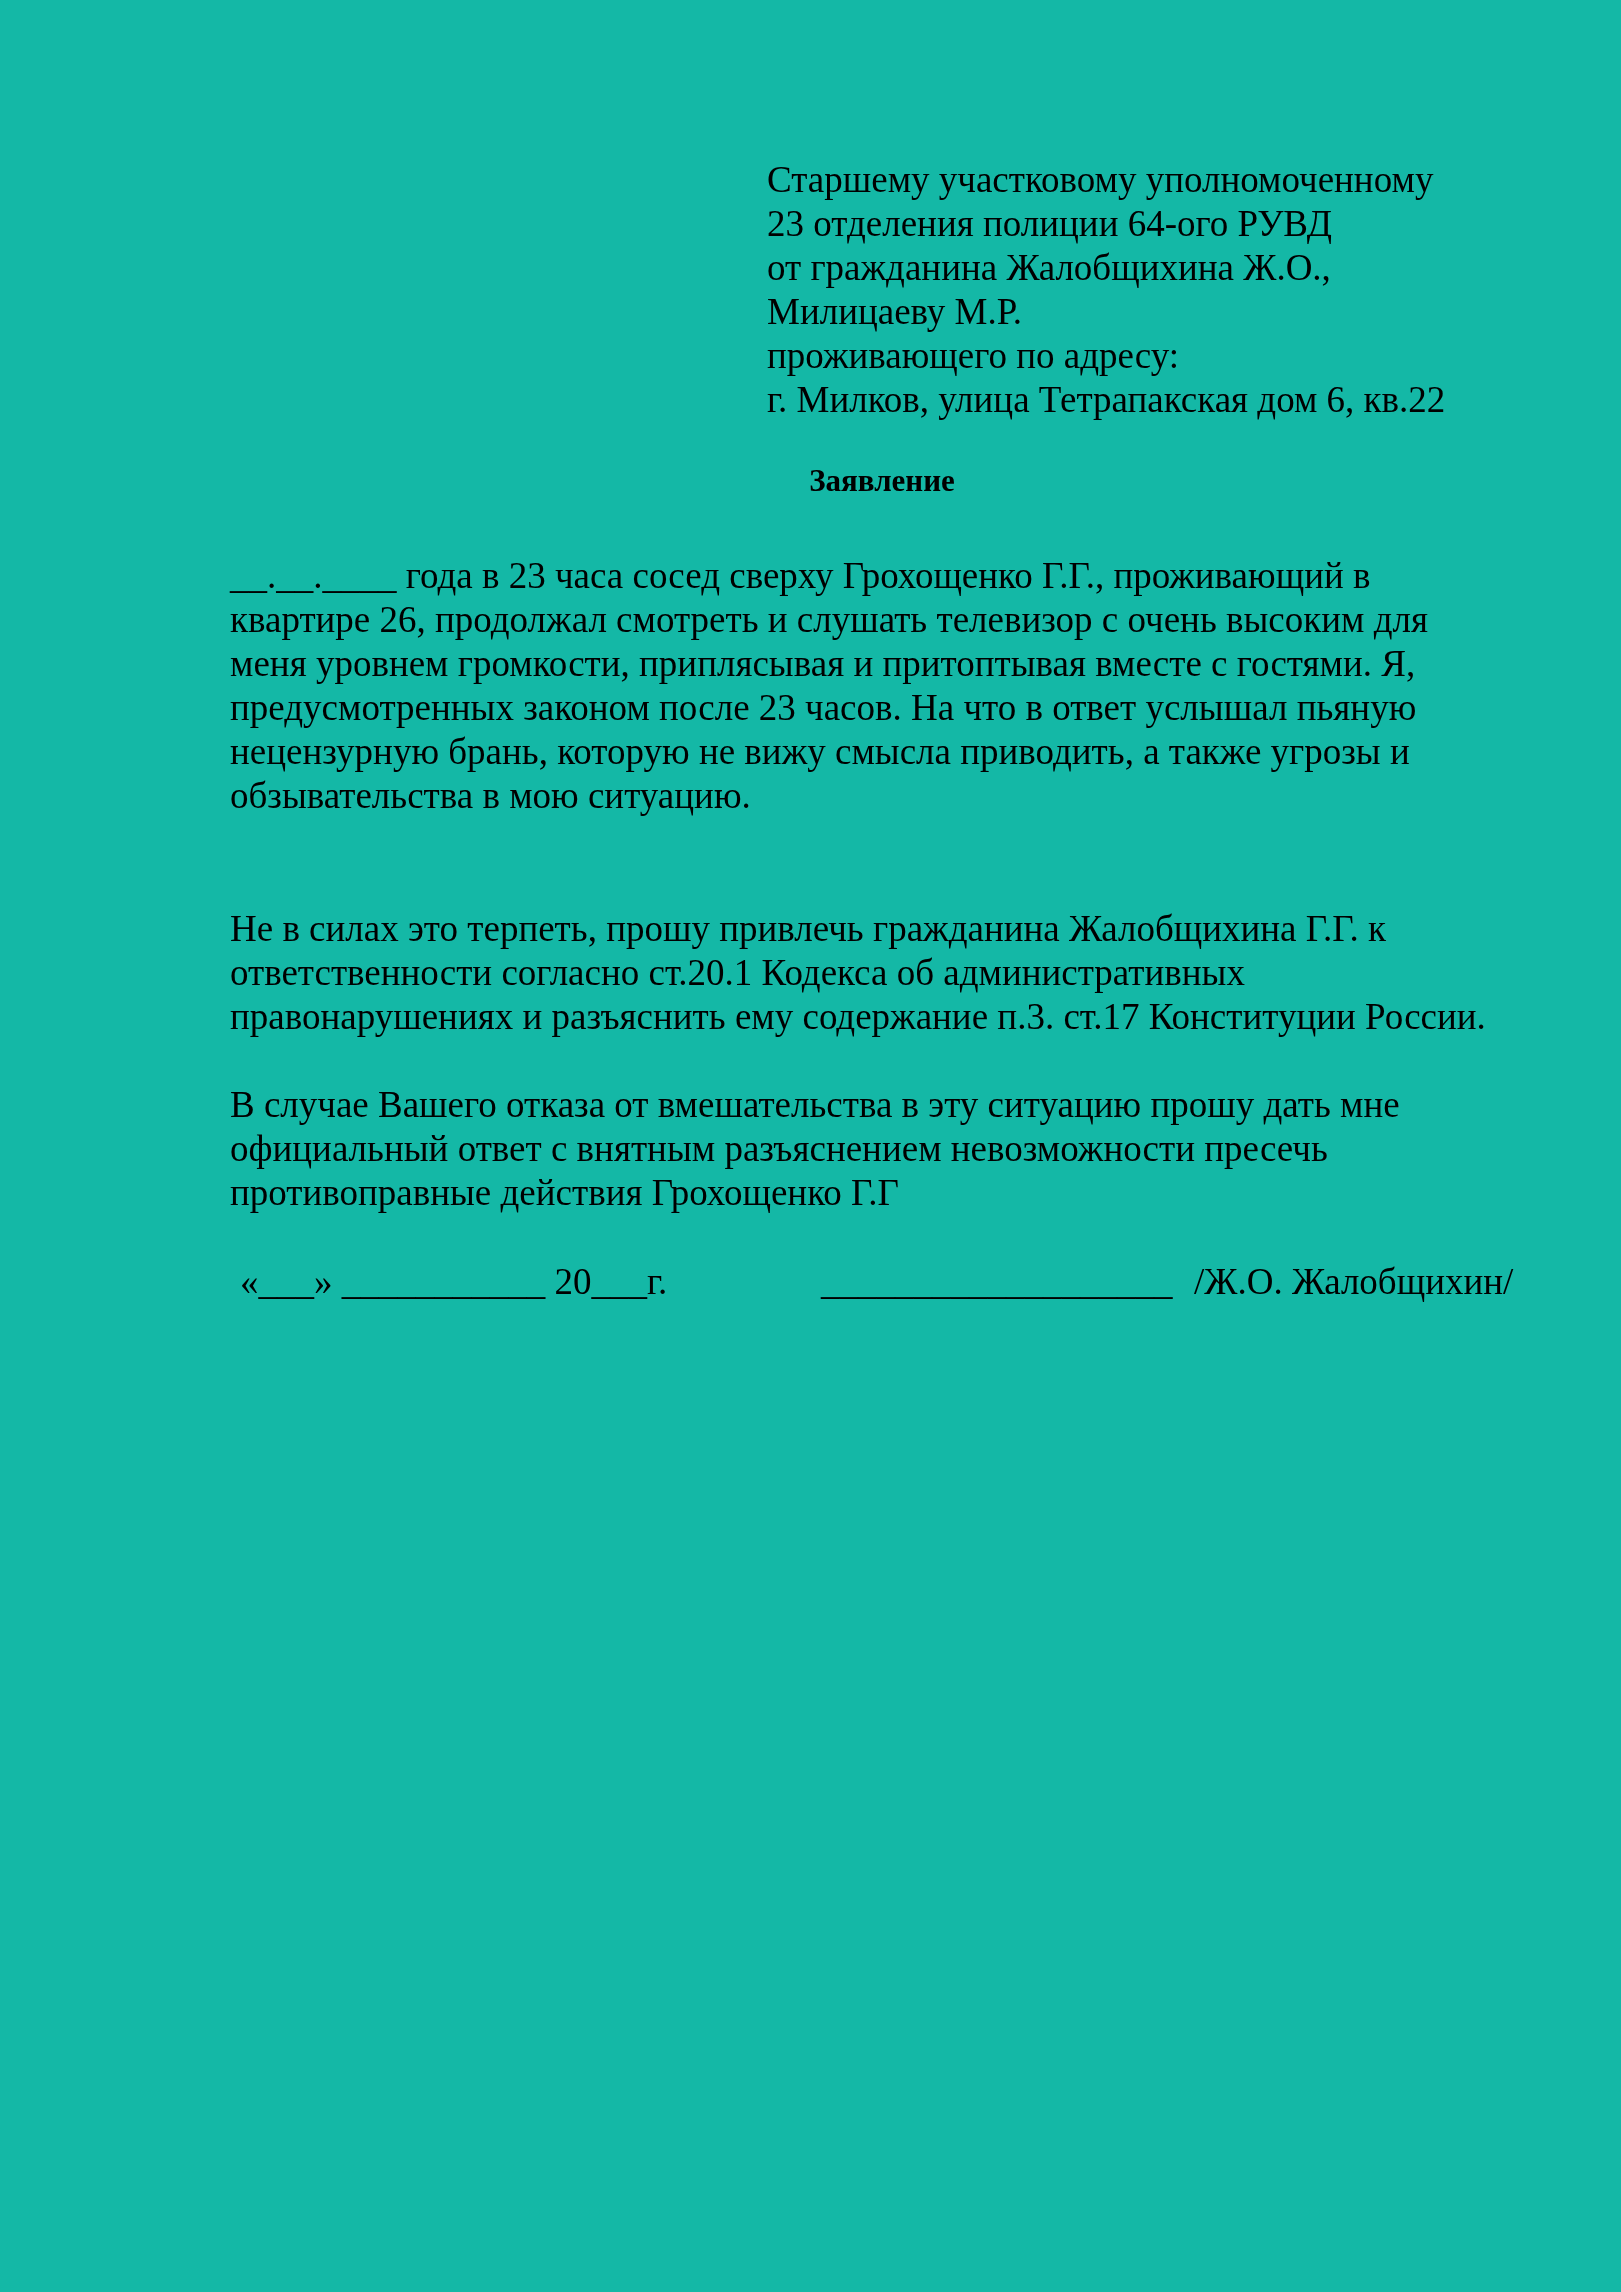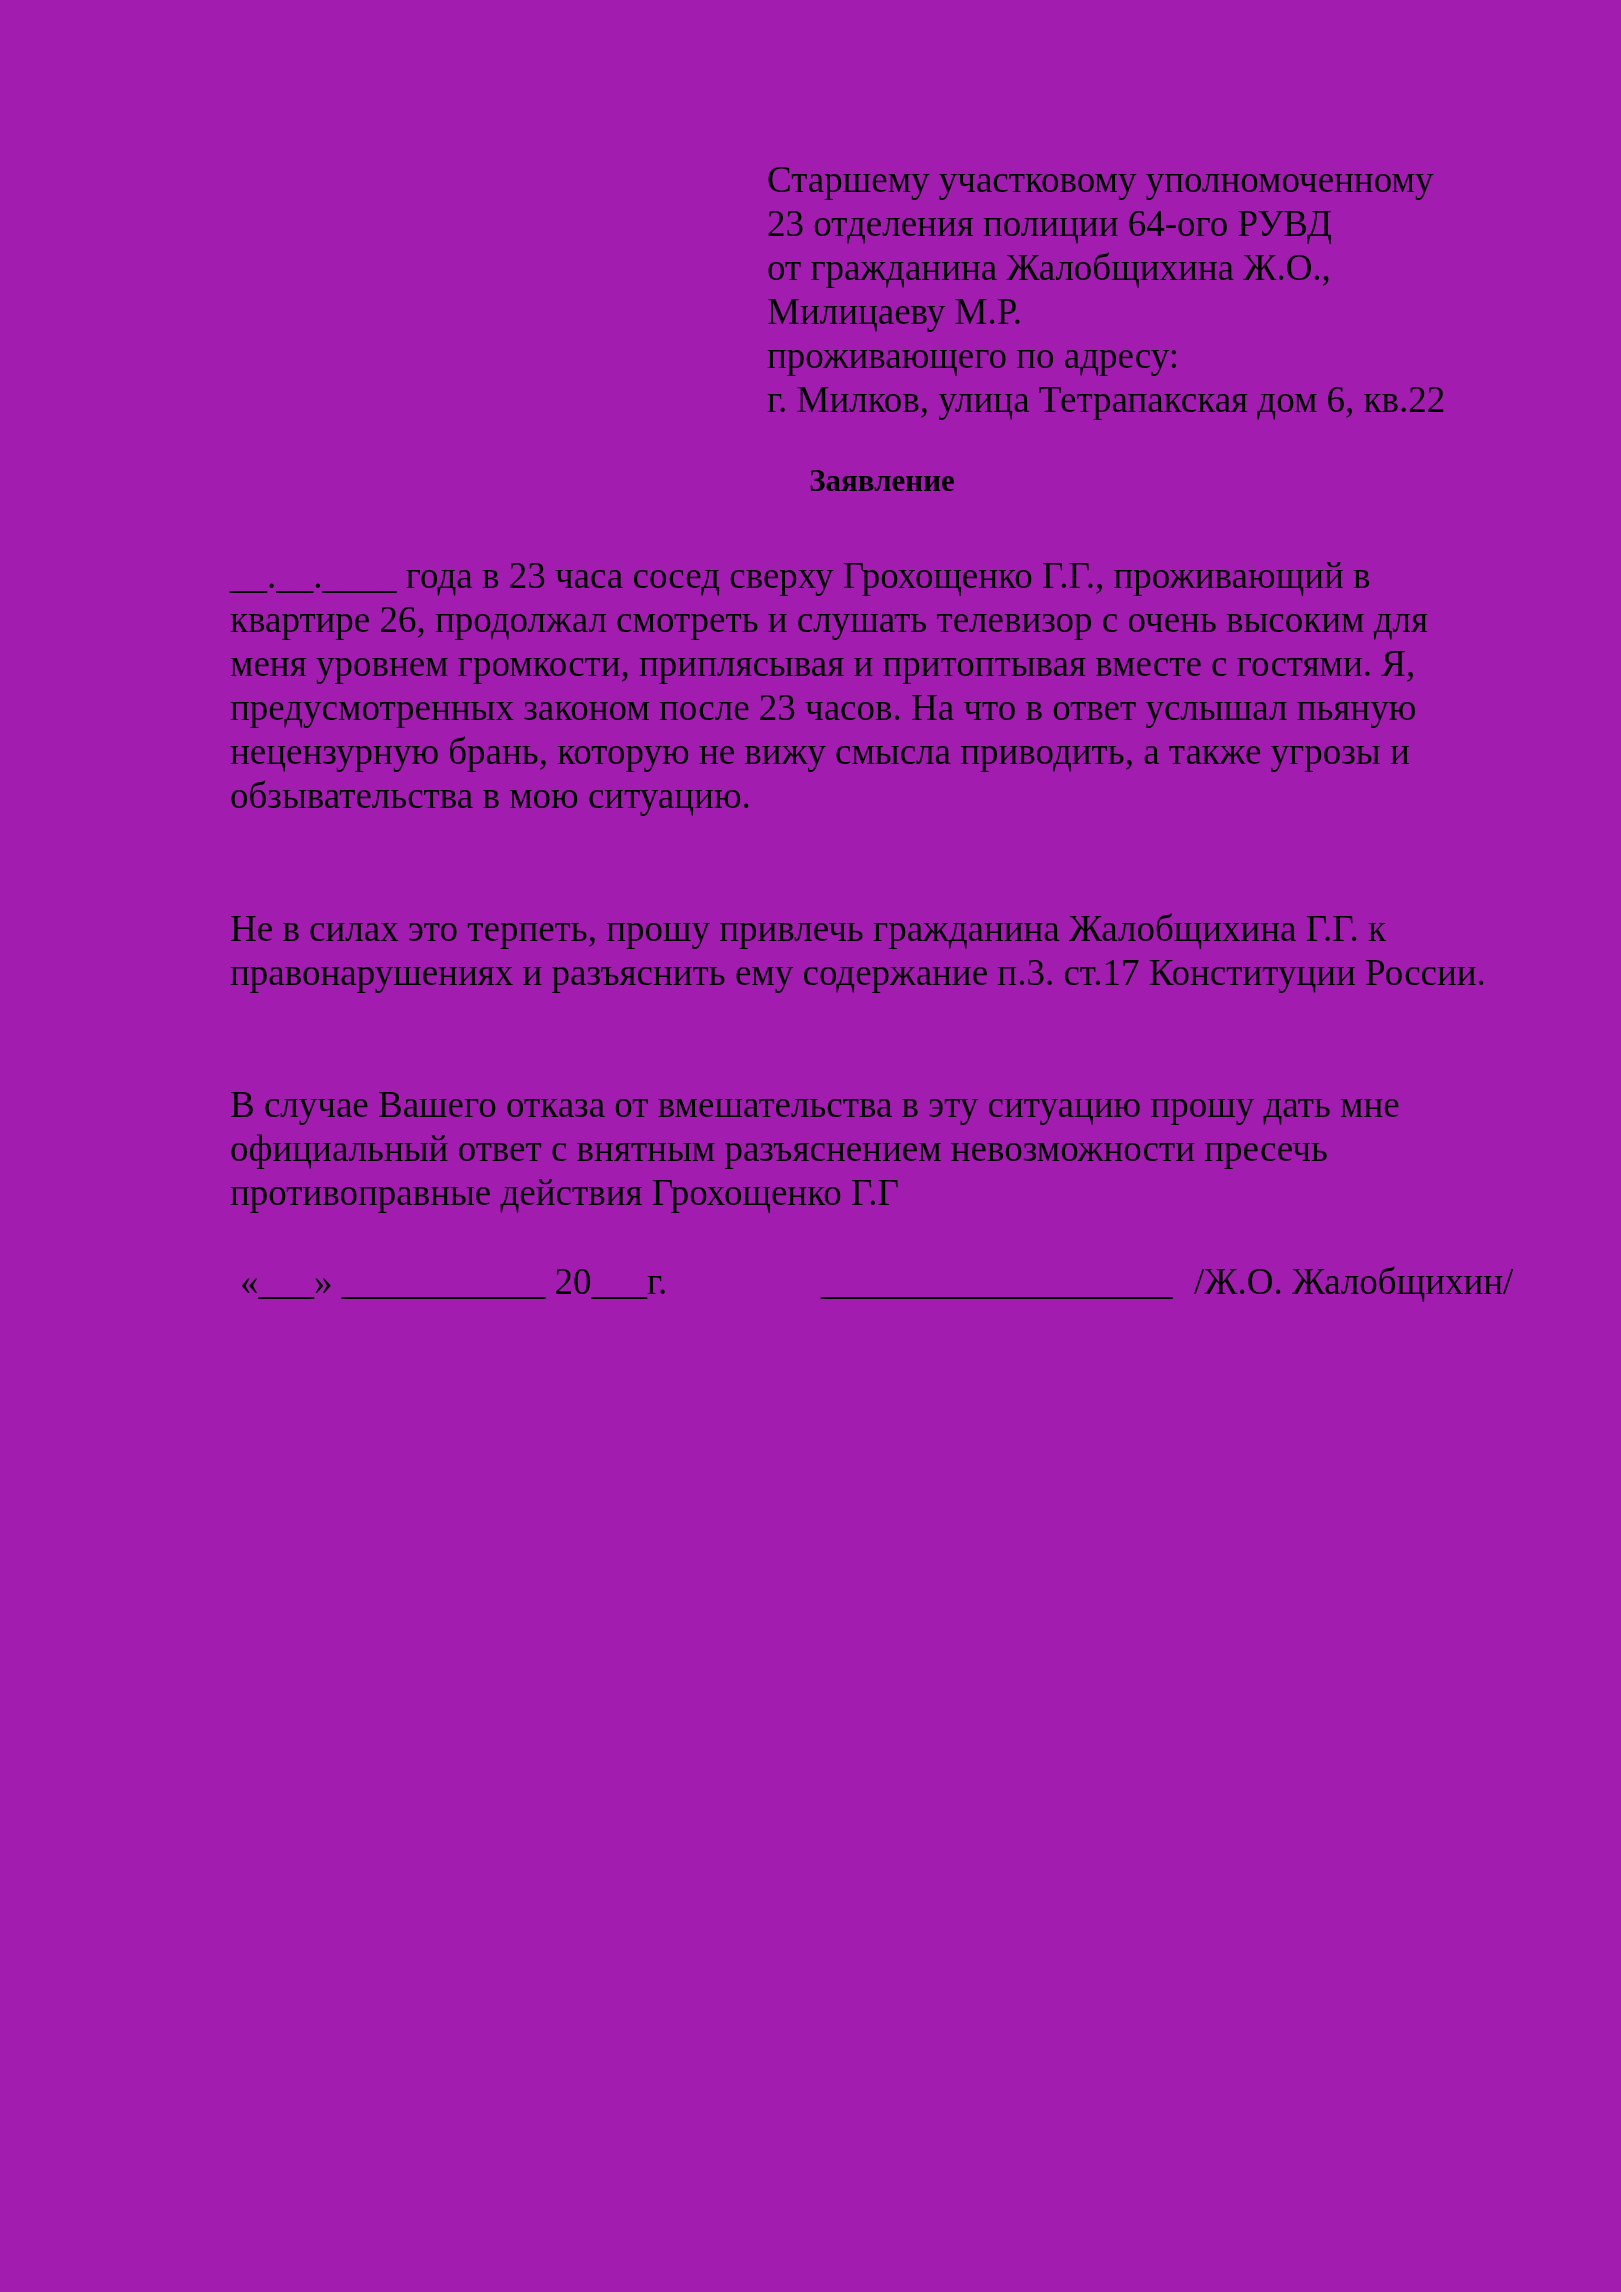--- a/index.html
+++ b/index.html
@@ -11,21 +11,21 @@
     height: 2293px;
     background: #ffffff;
     color: #000000;
     font-family: "Liberation Serif", "DejaVu Serif", serif;
     position: relative;
     overflow: hidden;
   }
   .page {
     position: absolute;
     inset: 0;
-    background: #a21caf;
+    background: #14b8a6;
   }
   .addressee {
     position: absolute;
     left: 767px;
     top: 158px;
     font-size: 37px;
     line-height: 44px;
   }
   .title {
     position: absolute;
@@ -81,20 +81,21 @@
     <div class="line">__.__.____ года в 23 часа сосед сверху Грохощенко Г.Г., проживающий в</div>
     <div class="line">квартире 26, продолжал смотреть и слушать телевизор с очень высоким для</div>
     <div class="line">меня уровнем громкости, приплясывая и притоптывая вместе с гостями. Я,</div>
     <div class="line">предусмотренных законом после 23 часов. На что в ответ услышал пьяную</div>
     <div class="line">нецензурную брань, которую не вижу смысла приводить, а также угрозы и</div>
     <div class="line">обзывательства в мою ситуацию.</div>
   </div>
 
   <div class="para p2">
     <div class="line">Не в силах это терпеть, прошу привлечь гражданина Жалобщихина Г.Г. к</div>
+    <div class="line">ответственности согласно ст.20.1 Кодекса об административных</div>
     <div class="line">правонарушениях и разъяснить ему содержание п.3. ст.17 Конституции России.</div>
   </div>
 
   <div class="para p3">
     <div class="line">В случае Вашего отказа от вмешательства в эту ситуацию прошу дать мне</div>
     <div class="line">официальный ответ с внятным разъяснением невозможности пресечь</div>
     <div class="line">противоправные действия Грохощенко Г.Г</div>
   </div>
 
   <div class="signature">

